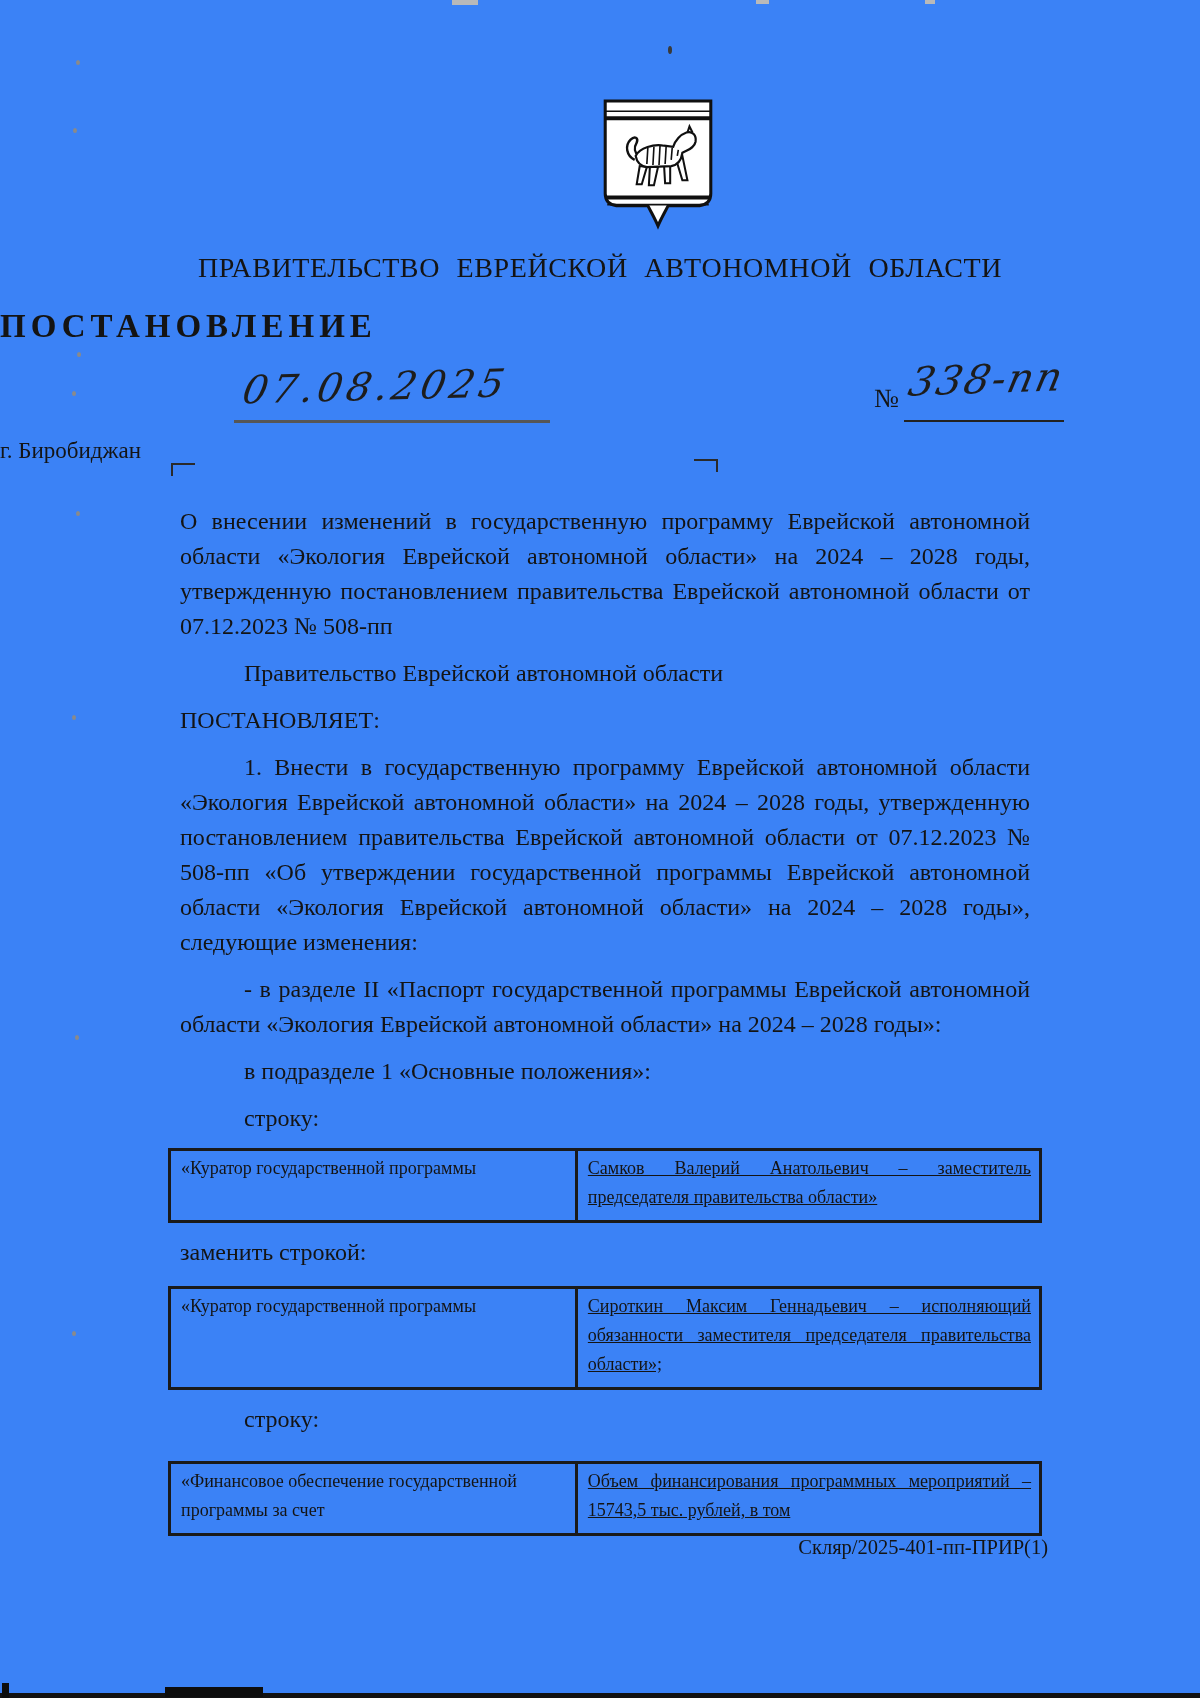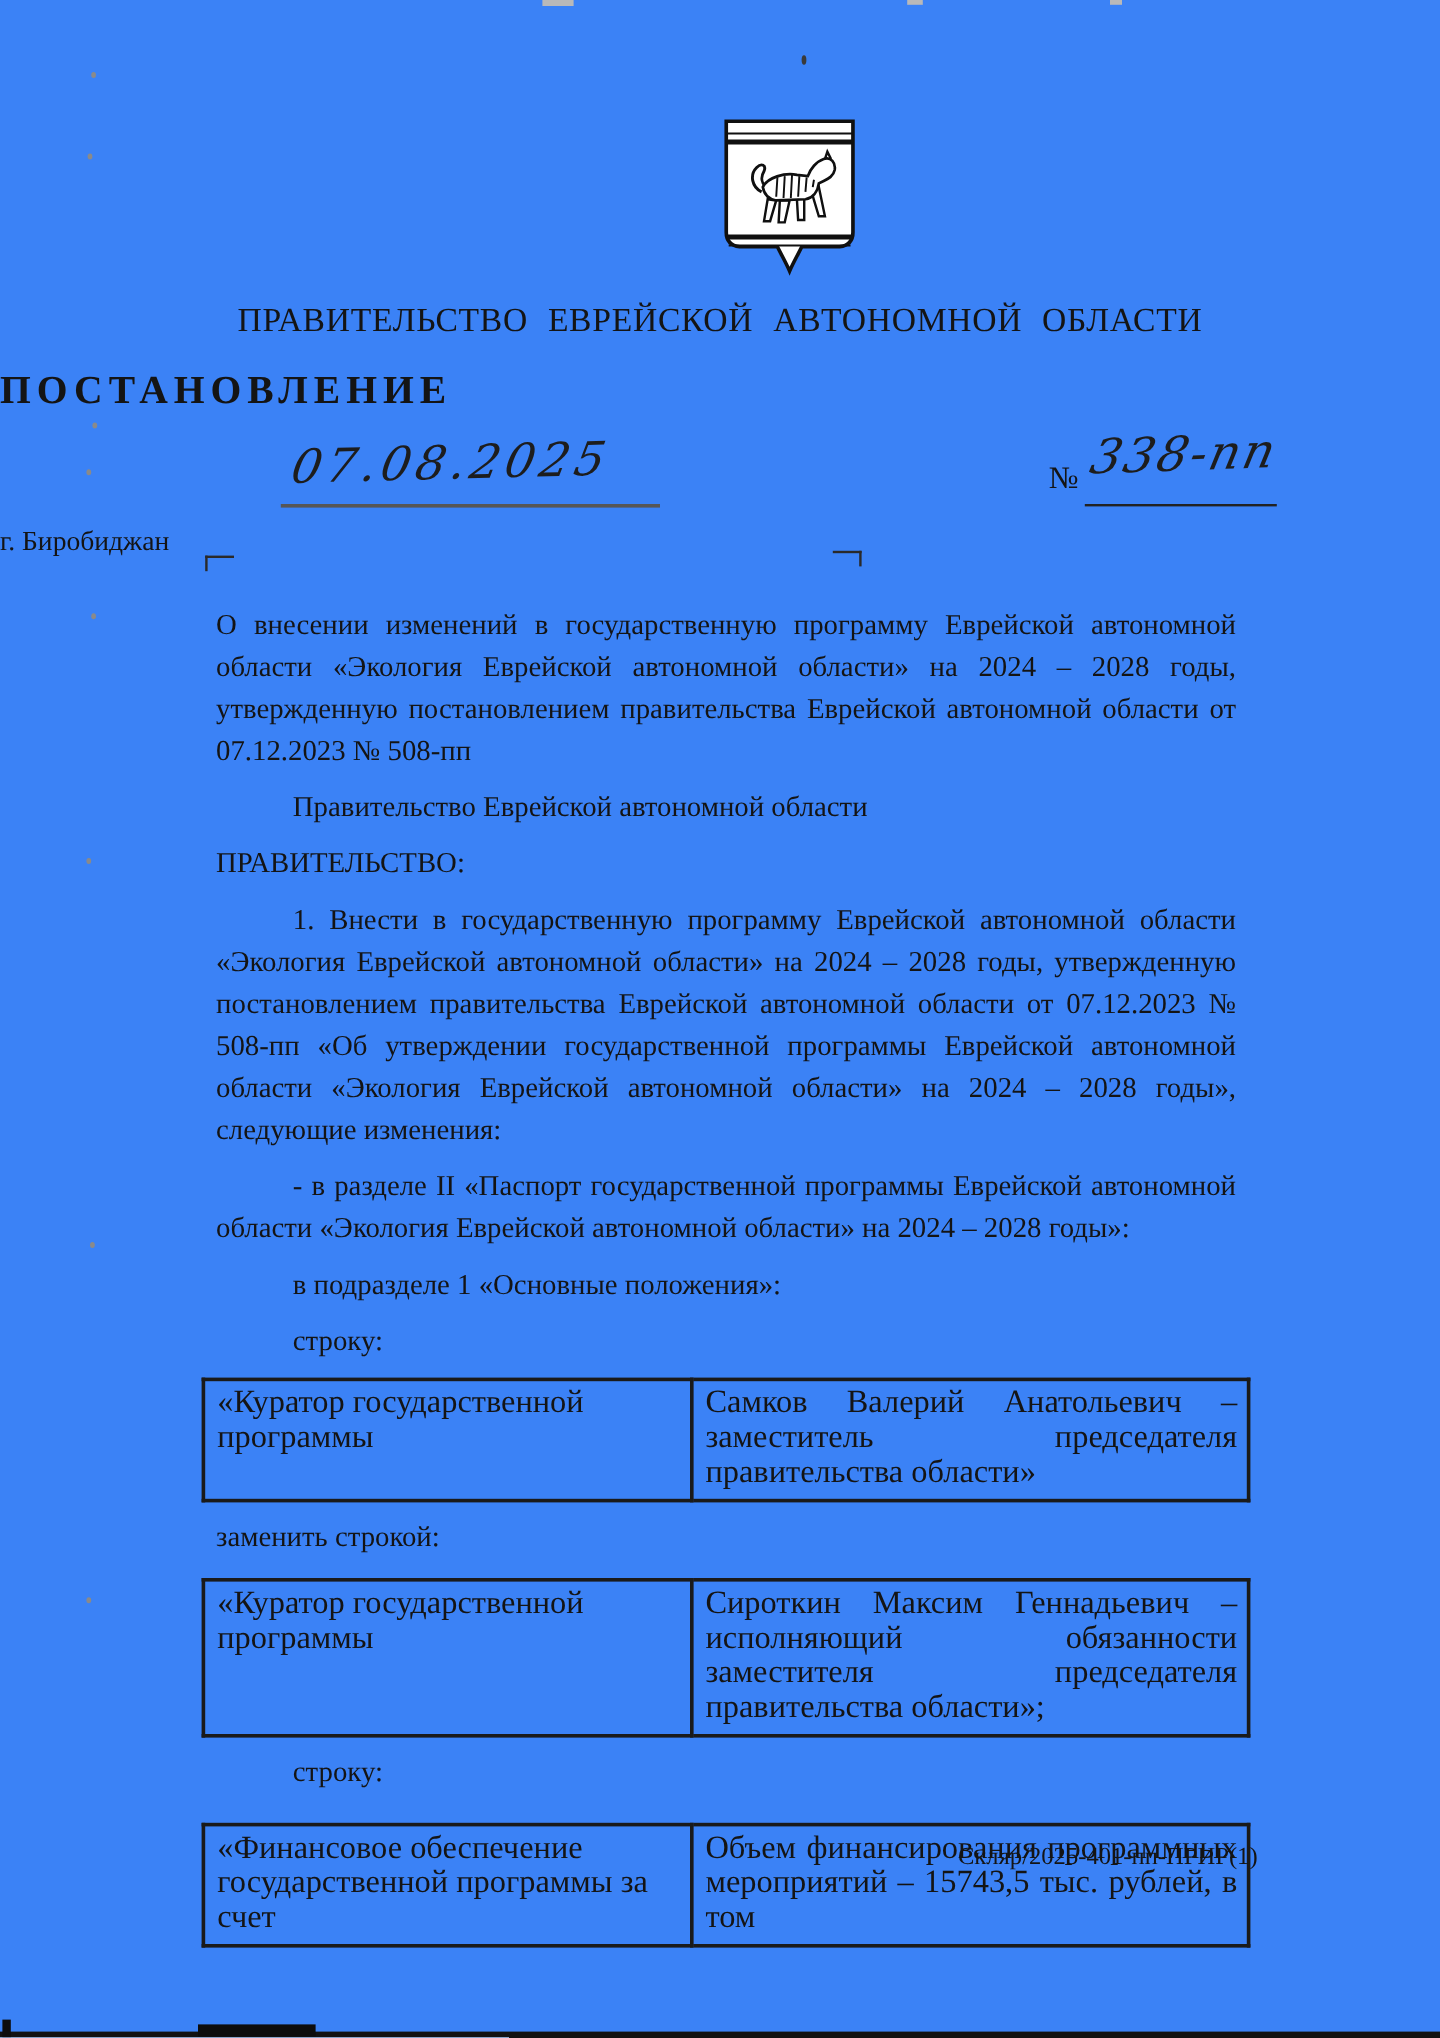--- a/index.html
+++ b/index.html
@@ -47,29 +47,29 @@
   .content{
     position:absolute;left:168px;top:492px;width:874px;
     font-size:24px;line-height:35px;text-align:justify;
   }
   .content p{margin:12px;padding:0;}
   .indent{text-indent:64px;}
   .preamble{margin-top:88px;text-indent:64px;}
   
   table.doc-table{
     width:100%;border-collapse:collapse;table-layout:fixed;
-    font-size:27px;line-height:29px;
+    font-size:18px;line-height:29px;
   }
   table.doc-table td{
     border:3px solid #1a1a1a;
     vertical-align:top;
     padding:3px 8px 8px 10px;
   }
   td.cell-left{width:44.3%;text-align:left;}
-  td.cell-right{text-align:justify;}
+  td.cell-right{text-align:justify;text-decoration:underline;}
   .t1{margin-top:6px;}
   .t2{margin-top:16px;}
   .t3{margin-top:24px;}
   .replace-label{margin-top:36px;}
   .rowintro2{margin-top:38px;text-indent:64px;}
   
   .footer-ref{position:absolute;top:1536px;right:152px;font-size:20.5px;}
   
   .speck{position:absolute;background:#8a8a8a;border-radius:50%;}
   .bottom-strip{position:absolute;left:0;right:0;bottom:0;height:5px;background:#121212;}
@@ -115,21 +115,21 @@
 
   <div class="city">г. Биробиджан</div>
 
   <span class="crop-mark left"></span>
   <span class="crop-mark right"></span>
 
   <div class="content">
     <p class="subject">О внесении изменений в государственную программу Еврейской автономной области «Экология Еврейской автономной области» на 2024 – 2028 годы, утвержденную постановлением правительства Еврейской автономной области от 07.12.2023 № 508-пп</p>
 
     <p class="preamble">Правительство Еврейской автономной области</p>
-    <p>ПРАВИТЕЛЬСТВО:</p>
+    <p>ПОСТАНОВЛЯЕТ:</p>
 
     <p class="indent">1. Внести в государственную программу Еврейской автономной области «Экология Еврейской автономной области» на 2024 – 2028 годы, утвержденную постановлением правительства Еврейской автономной области от 07.12.2023 № 508-пп «Об утверждении государственной программы Еврейской автономной области «Экология Еврейской автономной области» на 2024 – 2028 годы», следующие изменения:</p>
     <p class="indent">- в разделе II «Паспорт государственной программы Еврейской автономной области «Экология Еврейской автономной области» на 2024 – 2028 годы»:</p>
     <p class="indent">в подразделе 1 «Основные положения»:</p>
     <p class="indent">строку:</p>
 
     <table class="doc-table t1">
       <tbody>
           <tr>
         <td class="cell-left">«Куратор государственной программы</td>

